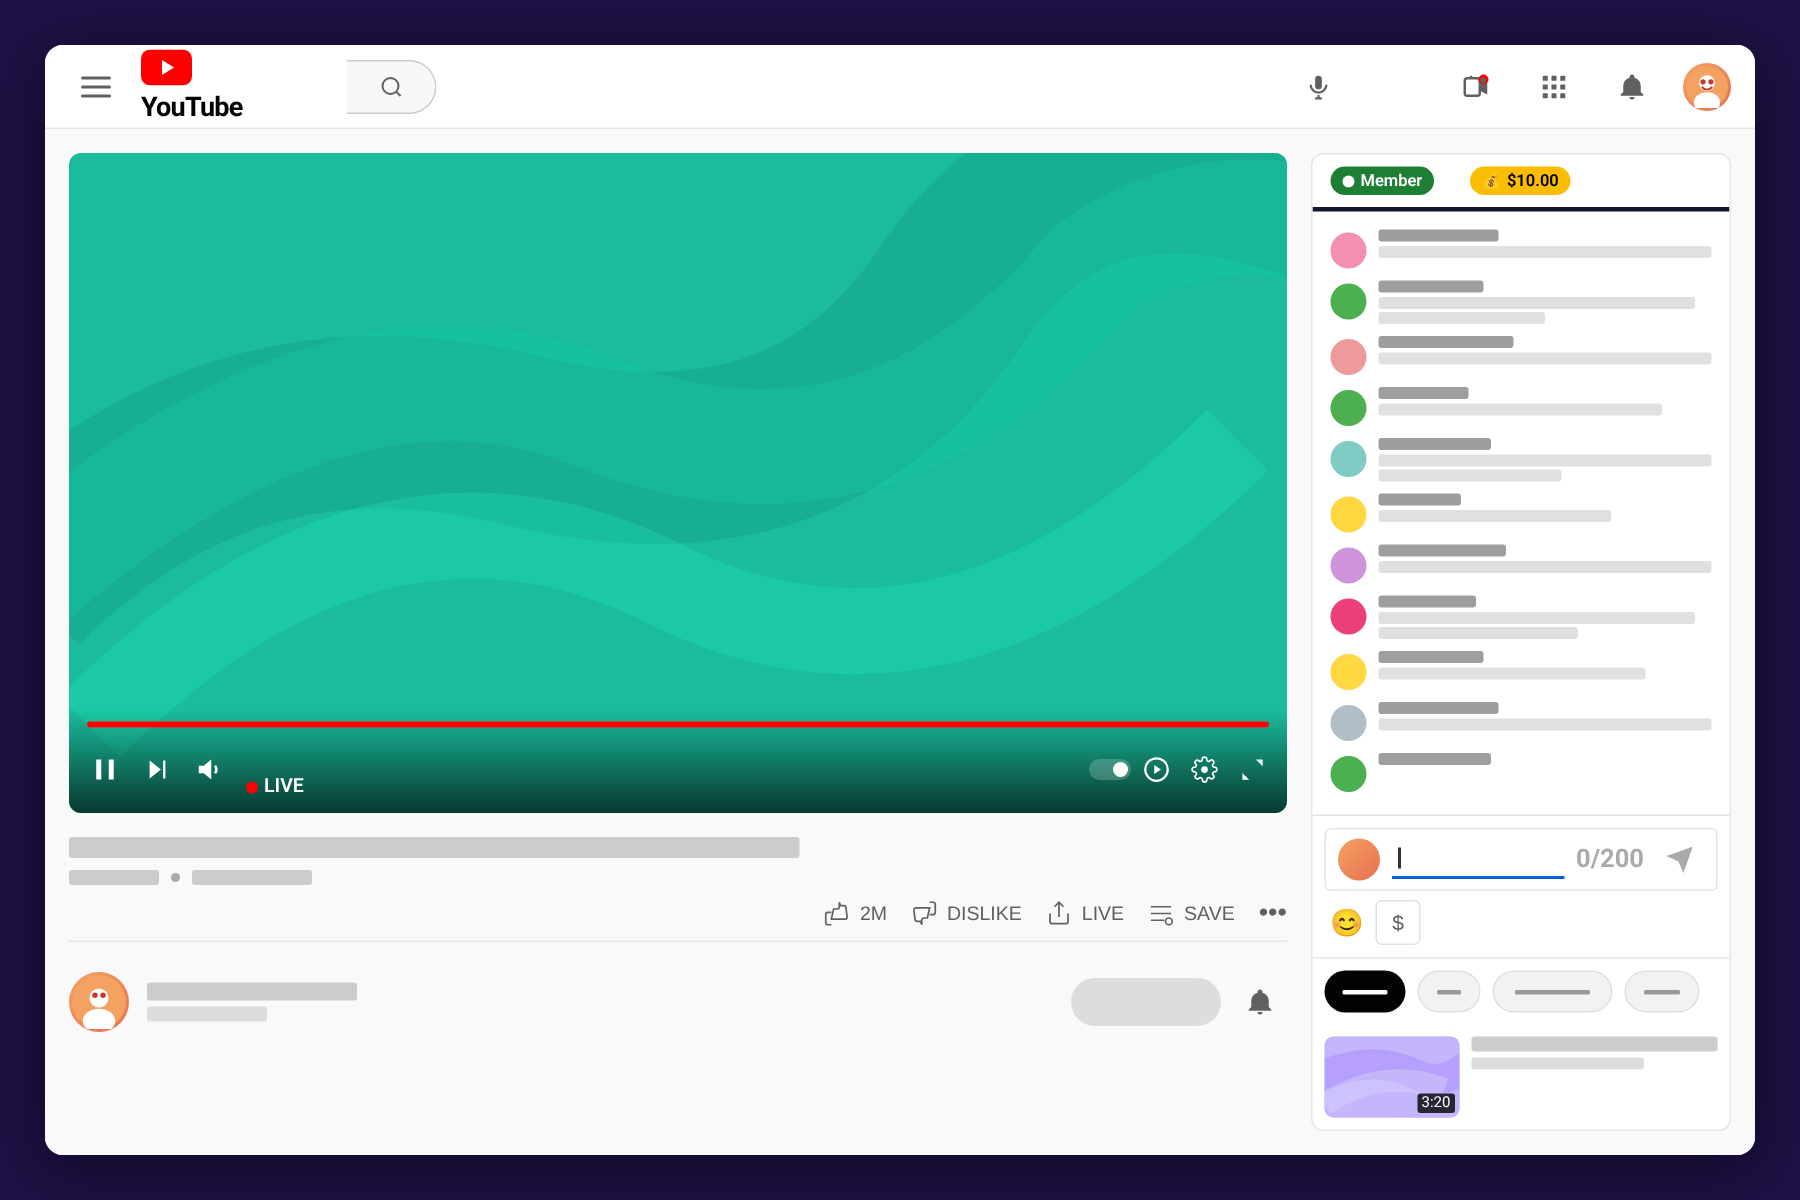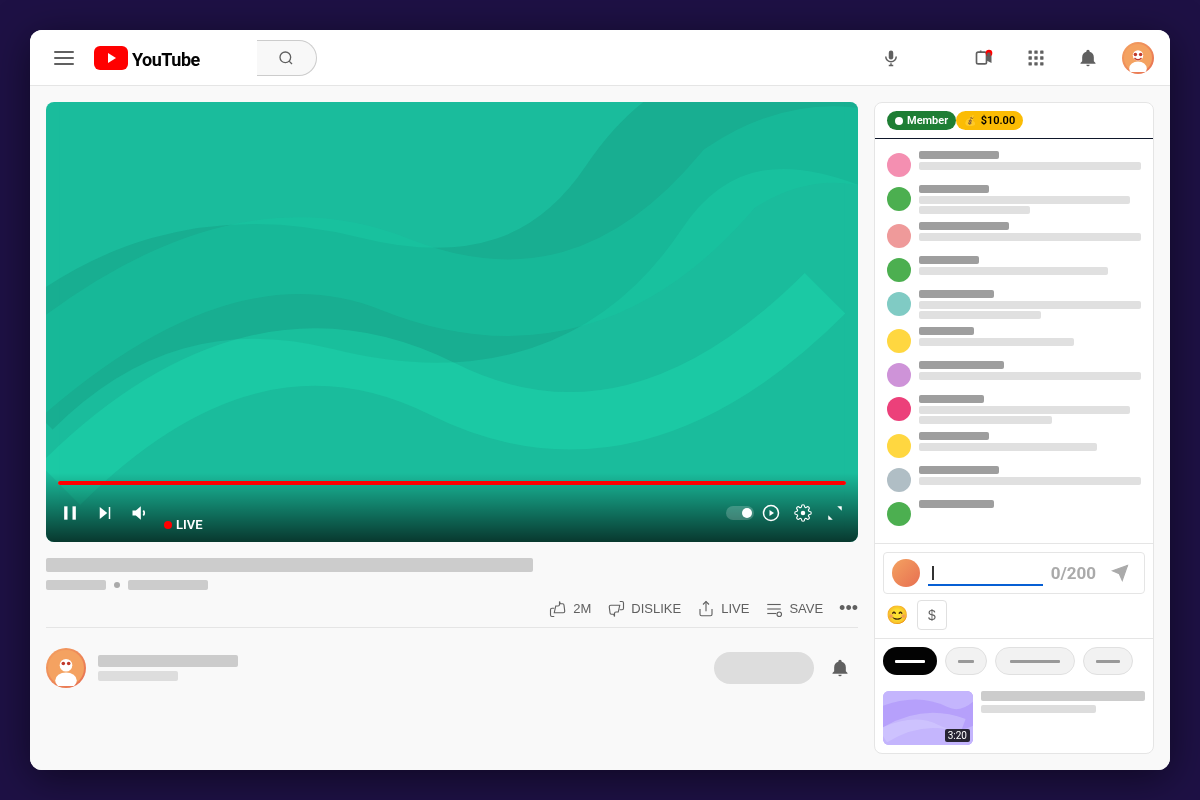--- a/index.html
+++ b/index.html
@@ -43,23 +43,24 @@
       cursor: pointer;
     }
     .hamburger-icon span {
       display: block;
       height: 2px;
       background: #606060;
       border-radius: 1px;
     }
     .logo-container {
       display: flex;
-      align-items: flex-end;
+      align-items: flex-start;
       gap: 4px;
       cursor: pointer;
+      flex-direction: column;
     }
     .yt-icon {
       width: 34px;
       height: 24px;
     }
     .yt-text {
       font-size: 18px;
       font-weight: 700;
       color: #030303;
       letter-spacing: -0.5px;
@@ -359,23 +360,23 @@
     .chat-more-btn {
       background: none;
       border: none;
       cursor: pointer;
       font-size: 16px;
       color: #606060;
     }
     .chat-badges {
       display: flex;
       align-items: center;
-      gap: 0;
+      gap: 24px;
       padding: 8px 12px;
-      border-bottom: 1px solid #0f172a;
+      border-bottom: 3px solid #0f172a;
     }
     .member-badge {
       display: flex;
       align-items: center;
       gap: 4px;
       background: #1e7e34;
       color: white;
       font-size: 11px;
       font-weight: 600;
       padding: 3px 8px;

